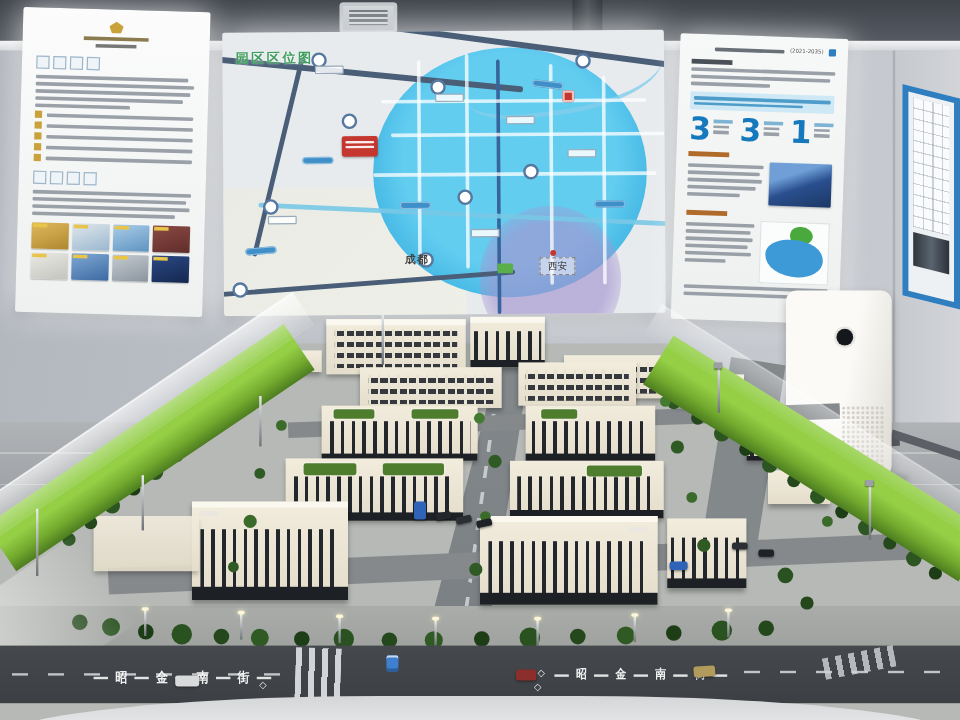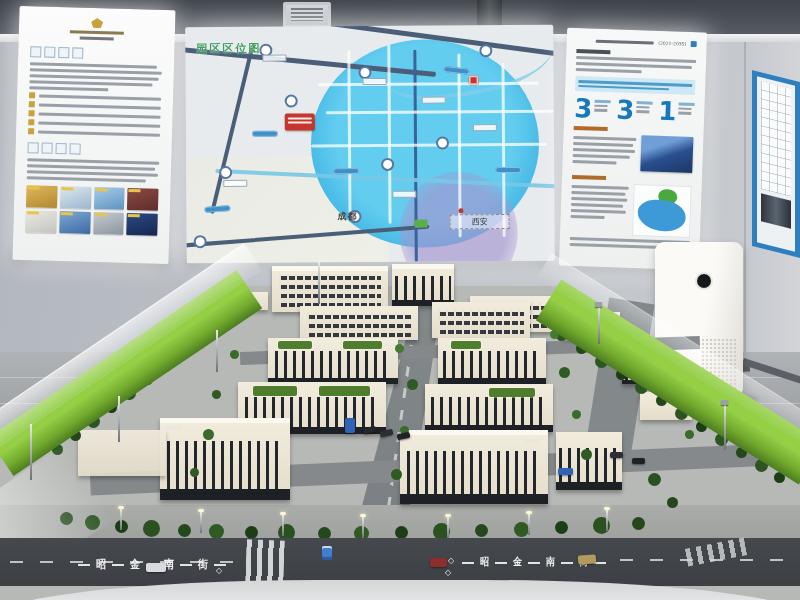--- a/index.html
+++ b/index.html
@@ -64,21 +64,21 @@
   .mnode{position:absolute;width:9px;height:9px;border-radius:50%;background:#fff;border:2px solid #5577a0;}
   .mlabel{position:absolute;width:22px;height:5px;background:rgba(255,255,255,.85);border:1px solid #9ab;border-radius:1px;}
   .mpill{position:absolute;width:26px;height:6px;background:#3f8fc9;border-radius:3px;box-shadow:inset 0 0 0 1px rgba(255,255,255,.4);}
   #map-redbox{left:27%;top:37%;width:30px;height:17px;background:#c5372e;border-radius:2px;
         box-shadow:0 1px 2px rgba(0,0,0,.3);padding:2px;box-sizing:border-box;}
   #map-redbox .tline{background:rgba(255,255,255,.9);height:2px;margin:2px 1px;}
   #map-redmark{left:77%;top:21%;width:10px;height:10px;background:#c5372e;border-radius:2px;
         box-shadow:inset 0 0 0 2px rgba(255,255,255,.7);}
   .mcity{position:absolute;font-size:9px;color:#444;font-weight:bold;letter-spacing:1px;}
   #map-xian{left:71.5%;top:80%;font-size:8px;color:#333;border:1px dashed #888;background:rgba(255,255,255,.5);
-        padding:1px 21px;}
+        padding:1px 6px;}
   #map-xian::before{content:"";position:absolute;left:8px;top:-7px;width:5px;height:5px;background:#c5372e;border-radius:50%;}
   #map-greenicon{left:62%;top:82%;width:13px;height:8px;background:#59b04a;border-radius:1px;}
   #map-river{left:55%;top:2%;width:45%;height:26%;background:transparent;
         border-bottom:4px solid rgba(130,205,235,.8);border-radius:0 0 60% 30%;transform:rotate(-6deg);}
 
   
   #panel-right{left:563px;top:30px;width:140px;height:238px;transform:rotate(2deg);
         background:linear-gradient(180deg,#f7f9f8,#edf0ef);border-radius:2px;
         box-shadow:0 0 24px rgba(255,255,255,.7),0 4px 10px rgba(0,0,0,.2);padding:9px 10px;box-sizing:border-box;}
   #rp-titlebar{display:flex;justify-content:flex-end;align-items:center;gap:3px;}

